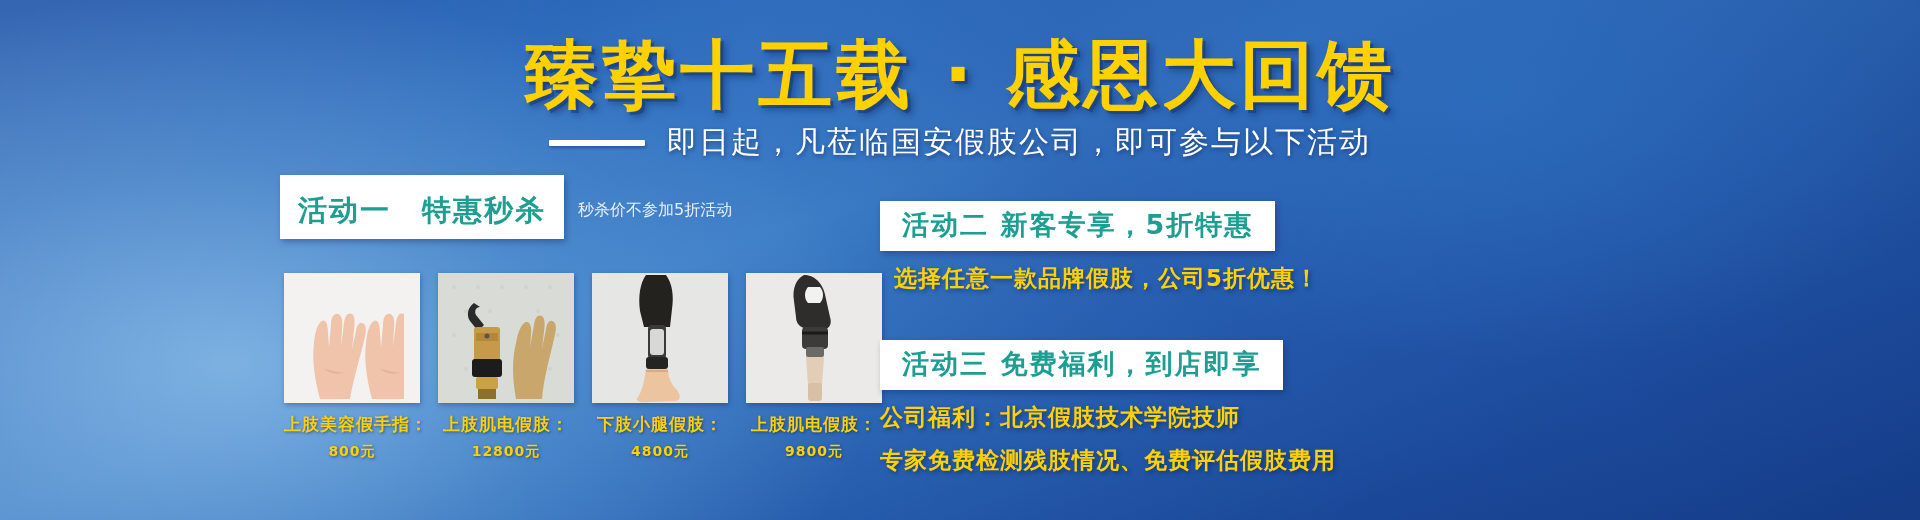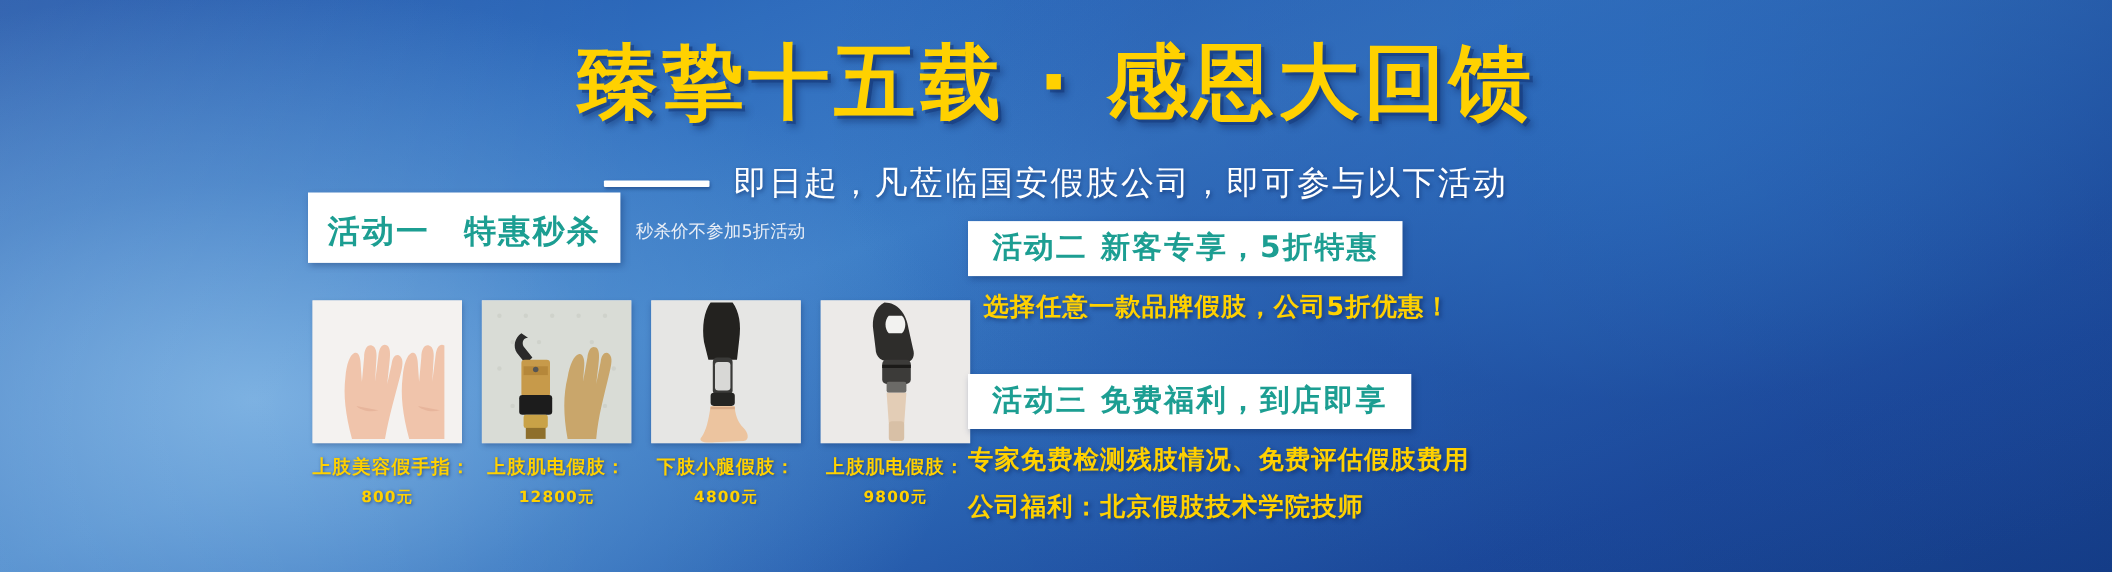--- a/index.html
+++ b/index.html
@@ -47,21 +47,20 @@
   .subline-wrap {
     position: absolute;
     top: 122px;
     left: 0;
     width: 1920px;
     display: flex;
     align-items: center;
     justify-content: center;
     gap: 22px;
     z-index: 5;
-    margin-top: 24px;
   }
   .rule {
     width: 96px;
     height: 6px;
     background: #ffffff;
     border-radius: 1px;
     box-shadow: 1px 2px 3px rgba(10,35,90,0.4);
   }
   .subline {
     font-size: 30px;
@@ -291,17 +290,17 @@
       </div>
 
     </div>
   </div>
 
   <div class="right-block">
     <div class="r-badge">活动二 新客专享，5折特惠</div>
     <div class="r-sub">选择任意一款品牌假肢，公司5折优惠！</div>
     <div class="gap2"></div>
     <div class="r-badge">活动三 免费福利，到店即享</div>
+    <div class="r-line">公司福利：北京假肢技术学院技师</div>
     <div class="r-line">专家免费检测残肢情况、免费评估假肢费用</div>
-    <div class="r-line">公司福利：北京假肢技术学院技师</div>
   </div>
 
 </div>
 
 </body></html>

